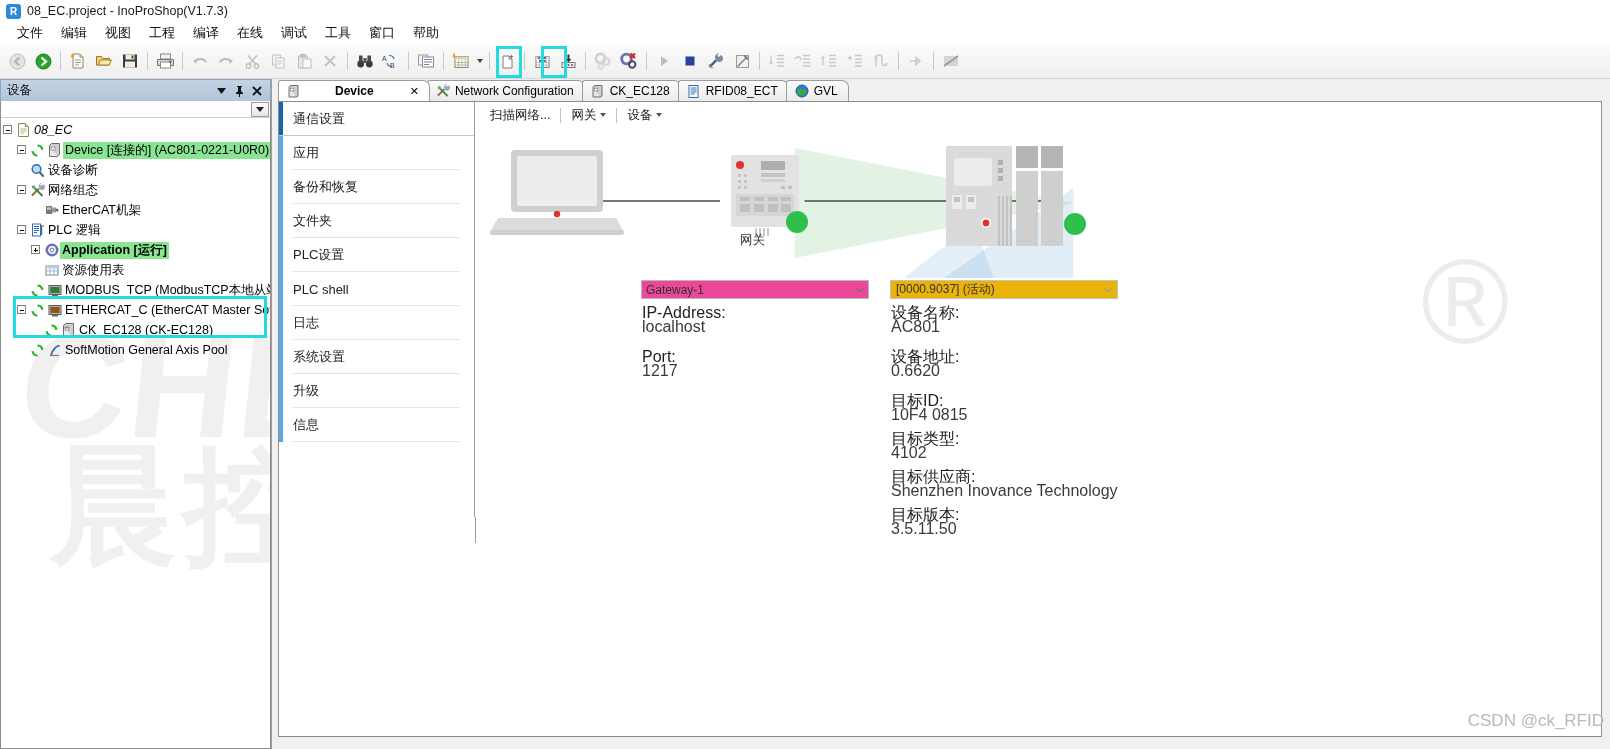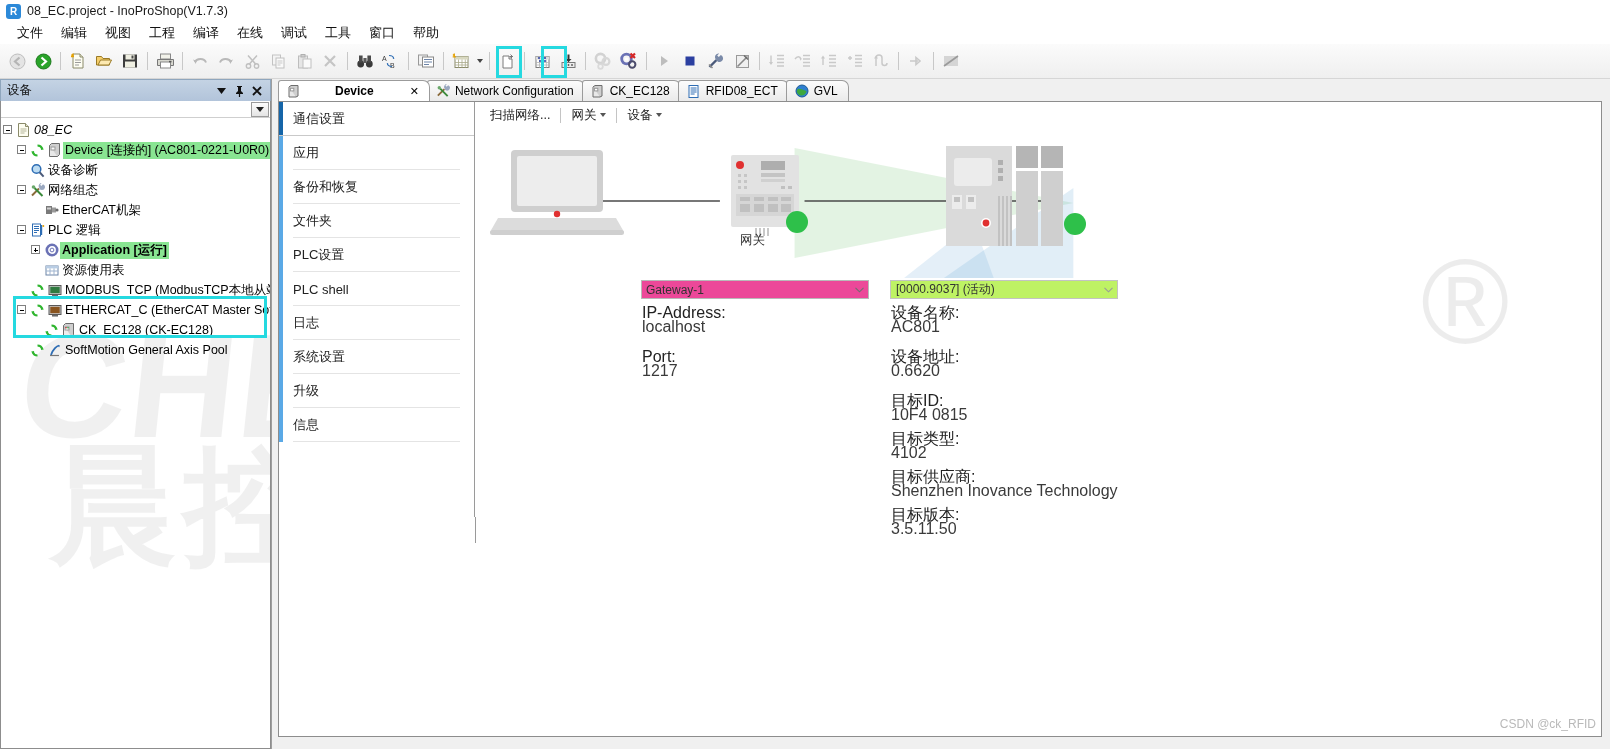--- a/index.html
+++ b/index.html
@@ -103,35 +103,35 @@
     border-top:4px solid #555; display:inline-block; }
 
   .diagram { position:absolute; left:0; top:26px; right:0; height:150px; }
   .gw-label { position:absolute; font-size:12.5px; color:#333; }
 
   .fields { position:absolute; top:178px; left:0; right:0; }
   .combo-input { position:absolute; height:19px; background:#ec4899; border:1px solid #b9b9b9;
     display:flex; align-items:center; padding-left:4px; font-size:12px; color:#333; }
   .combo-input .arr { position:absolute; right:0; top:0; bottom:0; width:18px;
     display:flex; align-items:center; justify-content:center; }
-  .readonly-field { position:absolute; height:19px; background:#bef264; border:1px solid #c3c3c3;
+  .readonly-field { position:absolute; height:19px; background:#eab308; border:1px solid #c3c3c3;
     display:flex; align-items:center; padding-left:5px; font-size:12px; color:#333; }
   .readonly-field .arr { position:absolute; right:0; top:0; bottom:0; width:18px;
     display:flex; align-items:center; justify-content:center; }
   .kv { position:absolute; font-size:16px; line-height:14px; color:#3a3a3a; }
   .kv b { font-weight:normal; display:block; color:#222; }
 
   
   .wm { position:absolute; pointer-events:none; user-select:none; z-index:1;
     color:#000; opacity:.055; font-weight:bold; white-space:nowrap; }
   .wm-en { left:20px; top:200px; font-size:148px; letter-spacing:2px; transform:skewX(-6deg); }
   .wm-cn { left:48px; top:320px; font-size:128px; letter-spacing:6px; }
   .wm-r { position:absolute; left:945px; top:130px; font-size:120px; color:#000; opacity:.07;
     pointer-events:none; z-index:1; }
-  .csdn { position:absolute; right:14px; bottom:18px; font-size:12px; color:#b9b9b9; z-index:6; }
+  .csdn { position:absolute; right:6px; bottom:18px; font-size:17px; color:#b9b9b9; z-index:6; }
 </style>
 </head>
 <body>
 
 <div class="app">
 
   <div class="titlebar">
     <div class="title-logo"></div>
     <div class="title-text">08_EC.project - InoProShop(V1.7.3)</div>
   </div>

